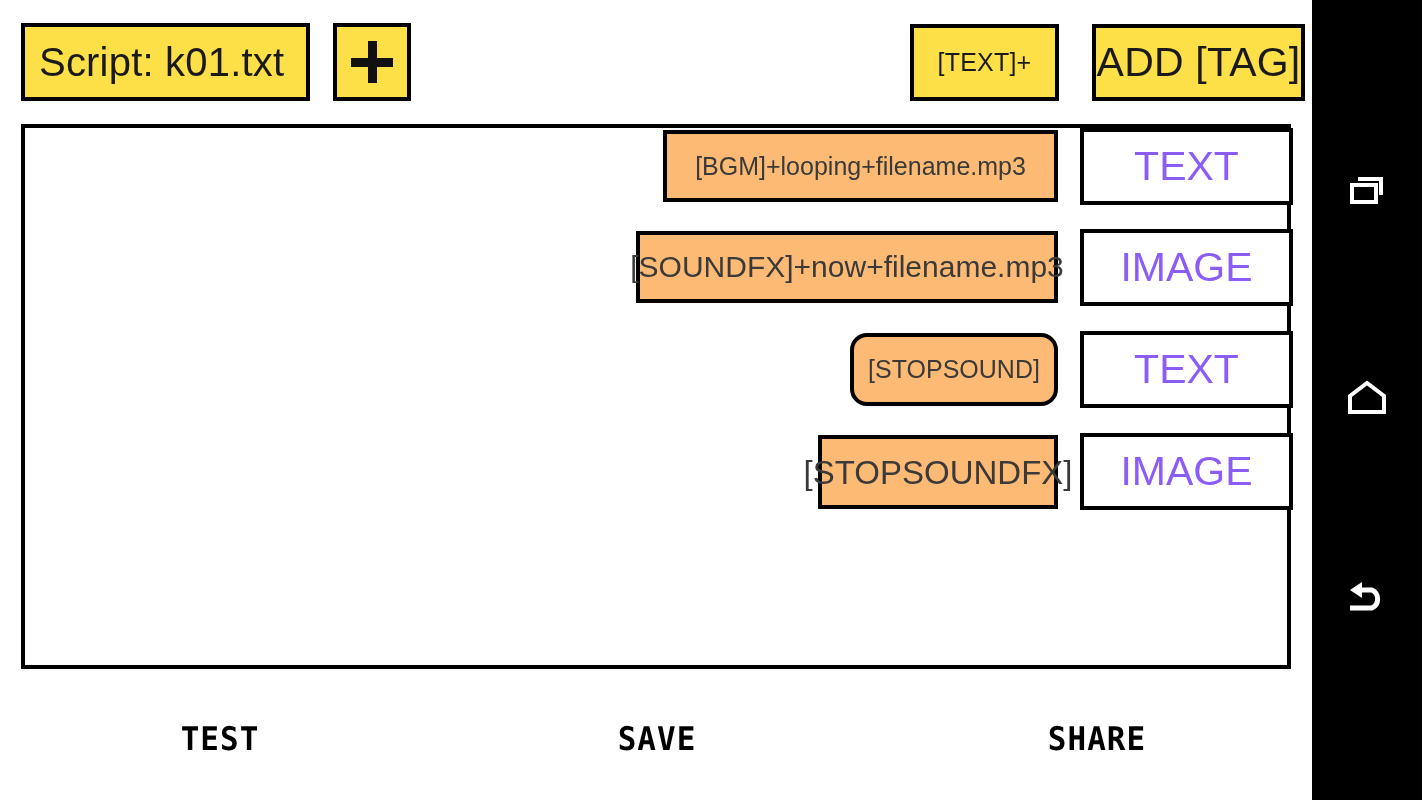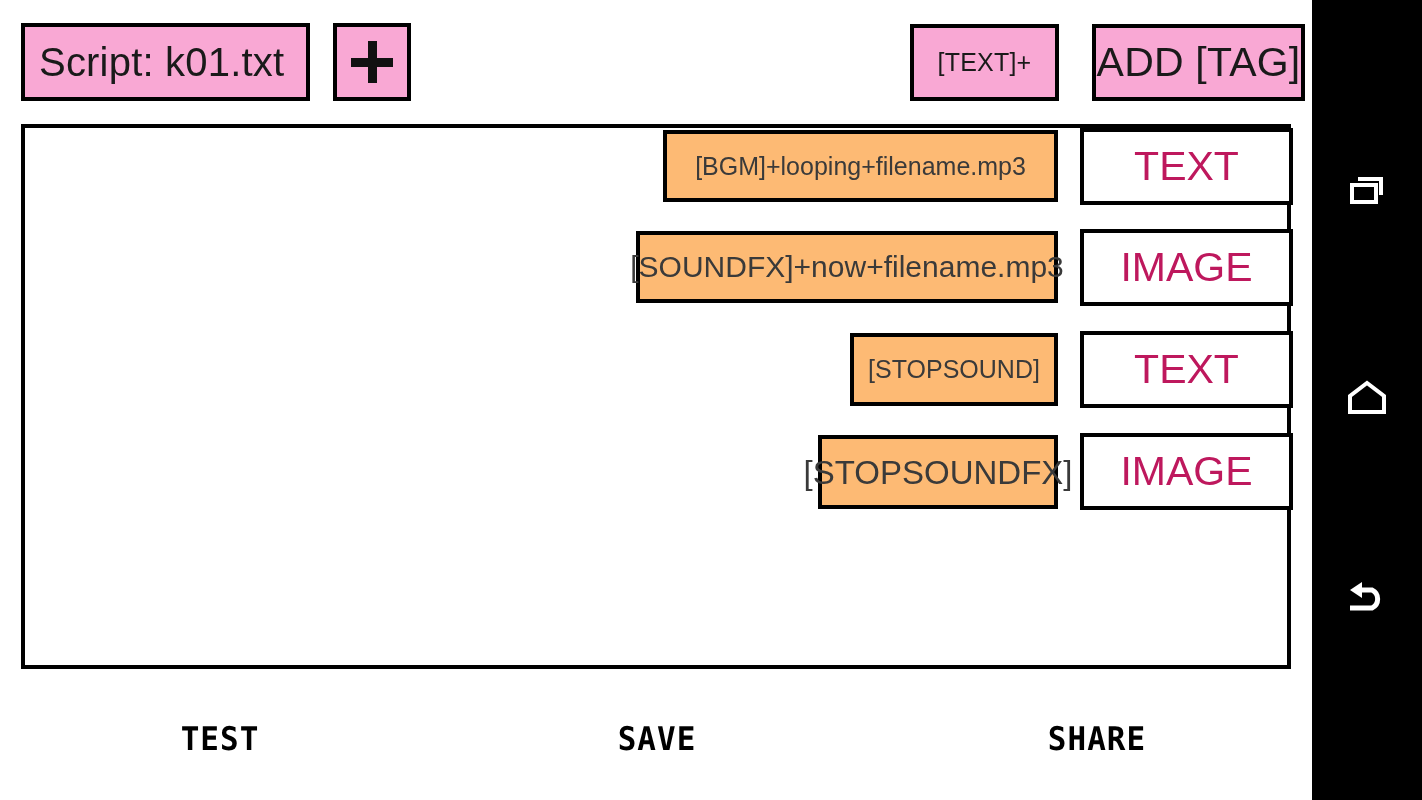--- a/index.html
+++ b/index.html
@@ -18,21 +18,21 @@
     position: relative;
     width: 1422px;
     height: 800px;
     background: #ffffff;
   }
 
   
   .boxbtn {
     position: absolute;
     box-sizing: border-box;
-    background: #f9a8d4;
+    background: #fde047;
     border: 4px solid #000000;
     color: #1a1a1a;
     display: flex;
     align-items: center;
     justify-content: center;
     text-align: center;
     white-space: nowrap;
     font-weight: 400;
     letter-spacing: 0.2px;
     line-height: 1;
@@ -131,21 +131,21 @@
     left: 1080px;
     width: 213px;
     height: 77px;
     box-sizing: border-box;
     background: #ffffff;
     border: 4px solid #000000;
     display: flex;
     align-items: center;
     justify-content: center;
     font-size: 41px;
-    color: #be185d;
+    color: #8b5cf6;
     white-space: nowrap;
     line-height: 1;
   }
 
   
   #bottom-bar {
     position: absolute;
     left: 0;
     top: 690px;
     width: 1068px;
@@ -211,21 +211,21 @@
 
   <div class="boxbtn" id="add-tag">ADD [TAG]</div>
 
   <div id="script-area">
     <div id="script-area-text"></div>
   </div>
 
   <div id="tag-suggestions">
       <div class="tag-row" style="left: 663px; top: 130px; width: 395px; height: 72px; font-size: 25px;">[BGM]+looping+filename.mp3</div>
       <div class="tag-row" style="left: 636px; top: 231px; width: 422px; height: 72px; font-size: 30px;">[SOUNDFX]+now+filename.mp3</div>
-      <div class="tag-row" style="left: 850px; top: 333px; width: 208px; height: 73px; font-size: 25px;">[STOPSOUND]</div>
+      <div class="tag-row" style="left: 850px; top: 333px; width: 208px; height: 73px; font-size: 25px; border-radius: 17px;">[STOPSOUND]</div>
       <div class="tag-row" style="left: 818px; top: 435px; width: 240px; height: 74px; font-size: 33px;">[STOPSOUNDFX]</div>
     </div>
 
   <div id="category-column">
       <div class="cat-btn" style="top: 128px;">TEXT</div>
       <div class="cat-btn" style="top: 229px;">IMAGE</div>
       <div class="cat-btn" style="top: 331px;">TEXT</div>
       <div class="cat-btn" style="top: 433px;">IMAGE</div>
     </div>
 

